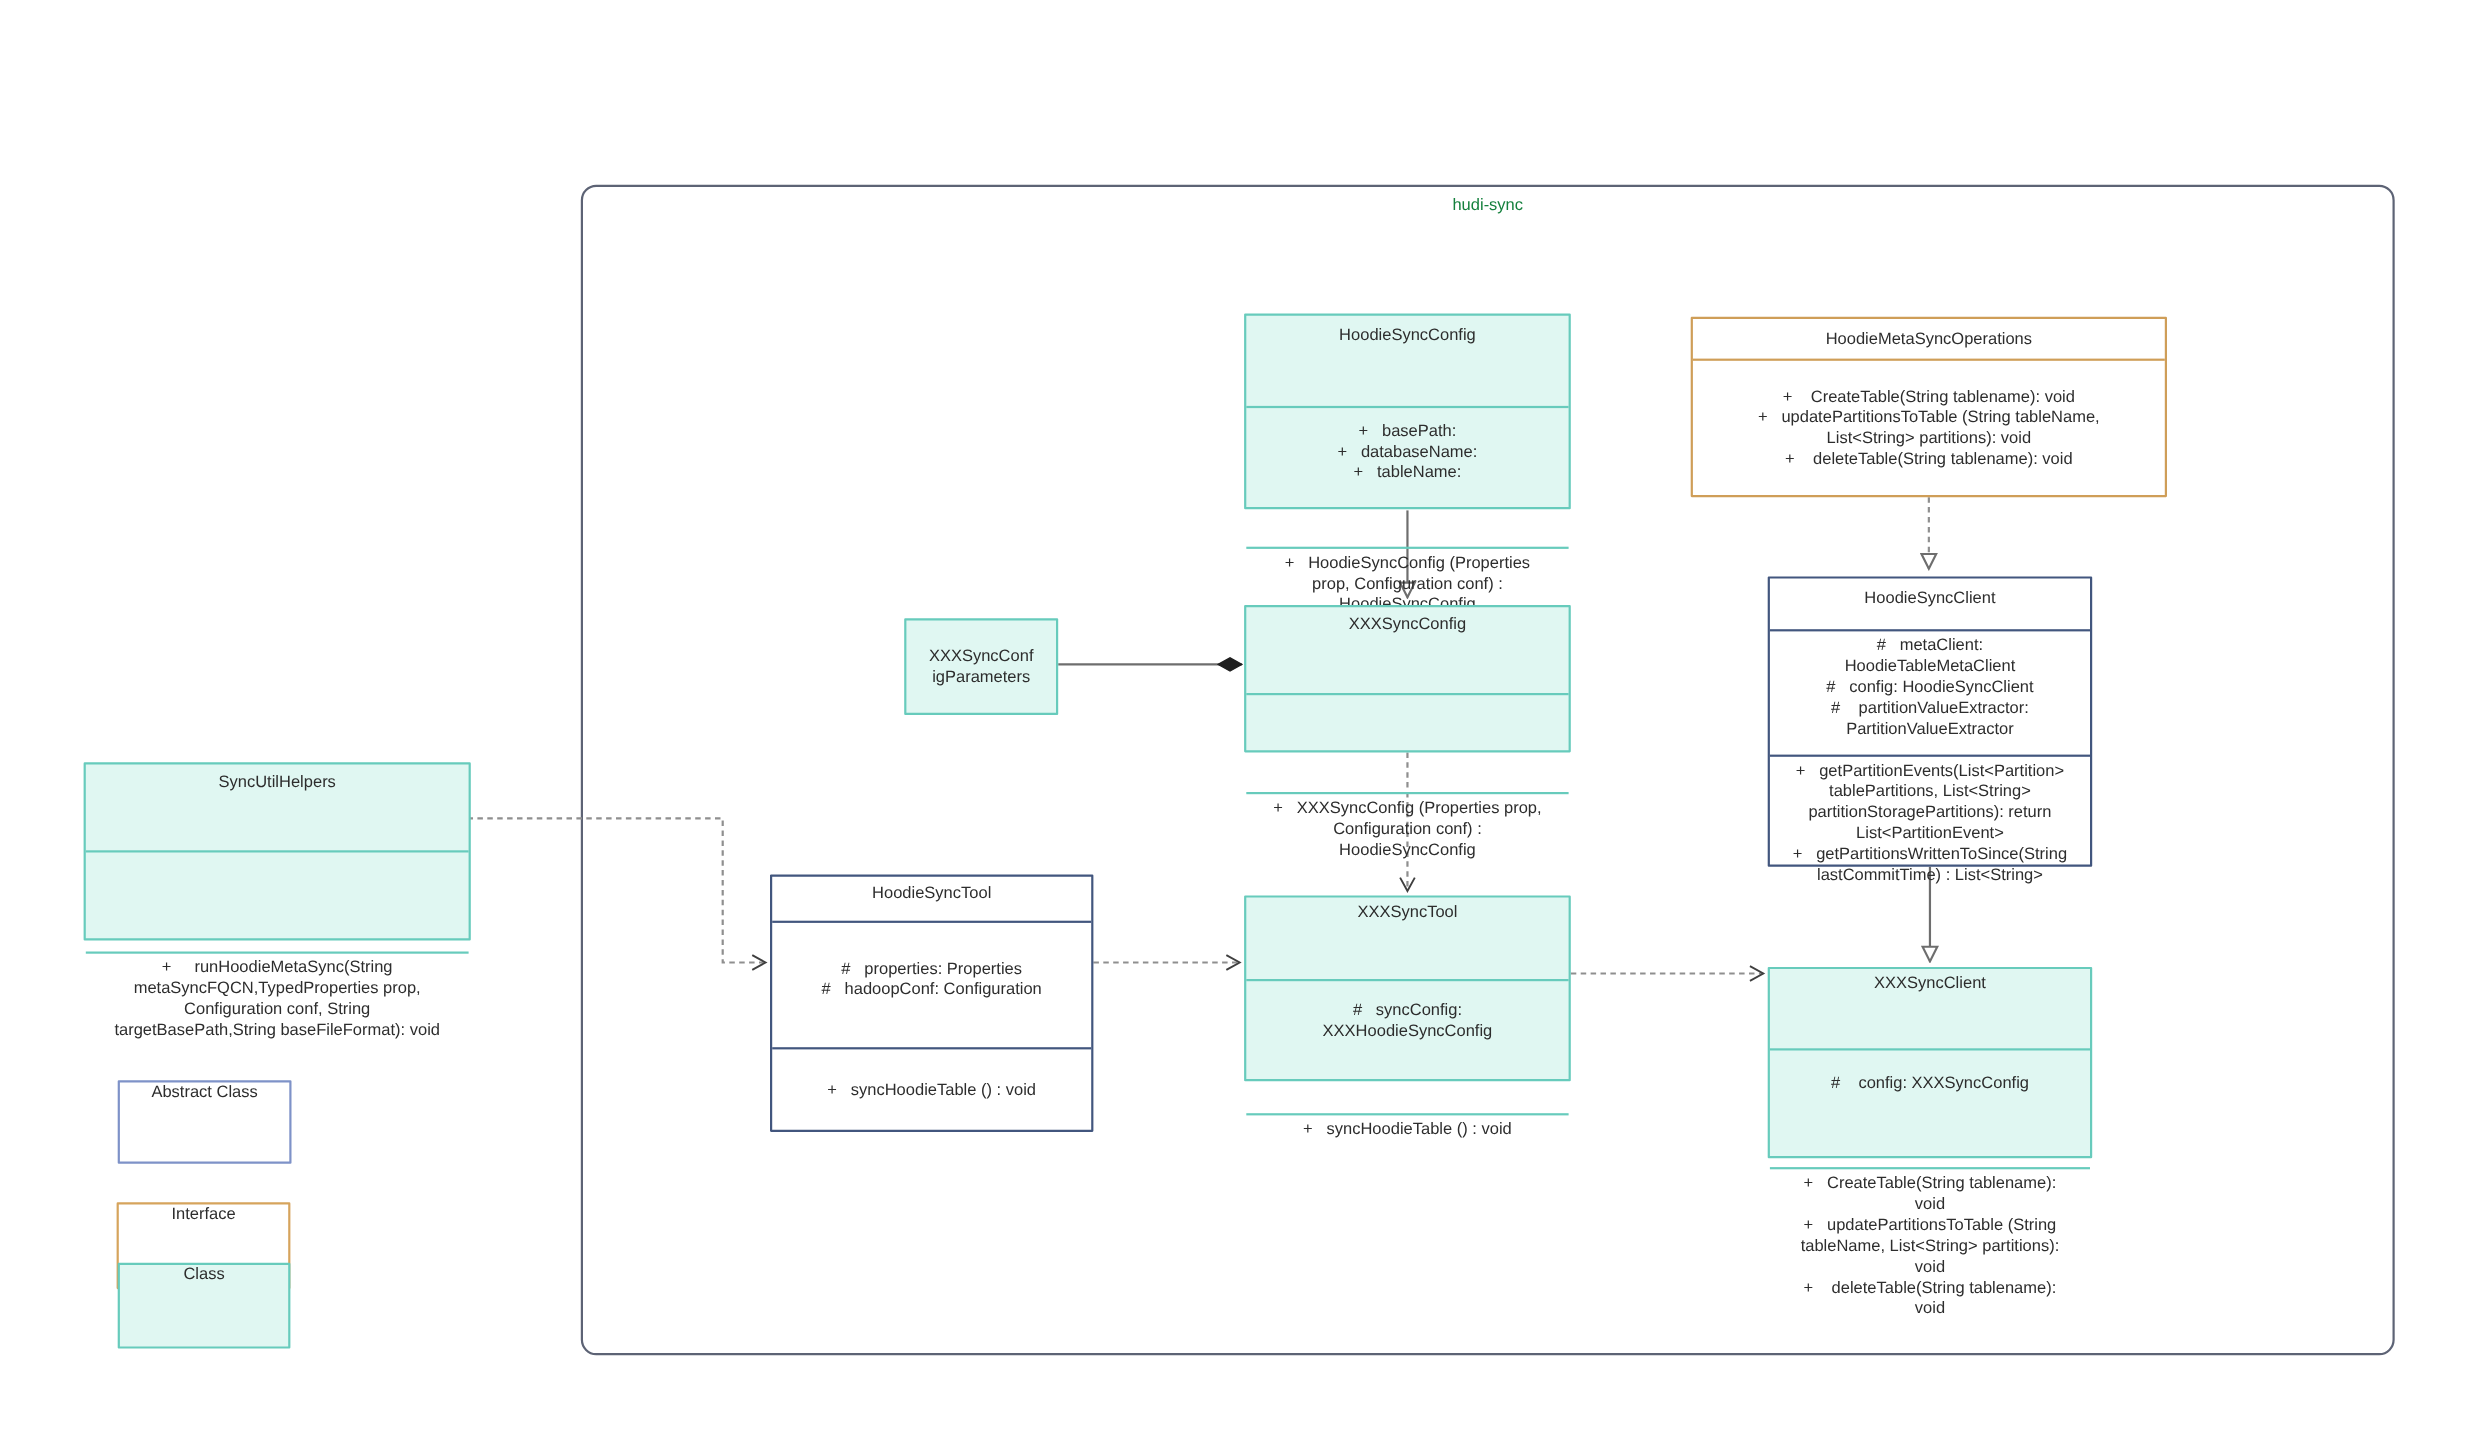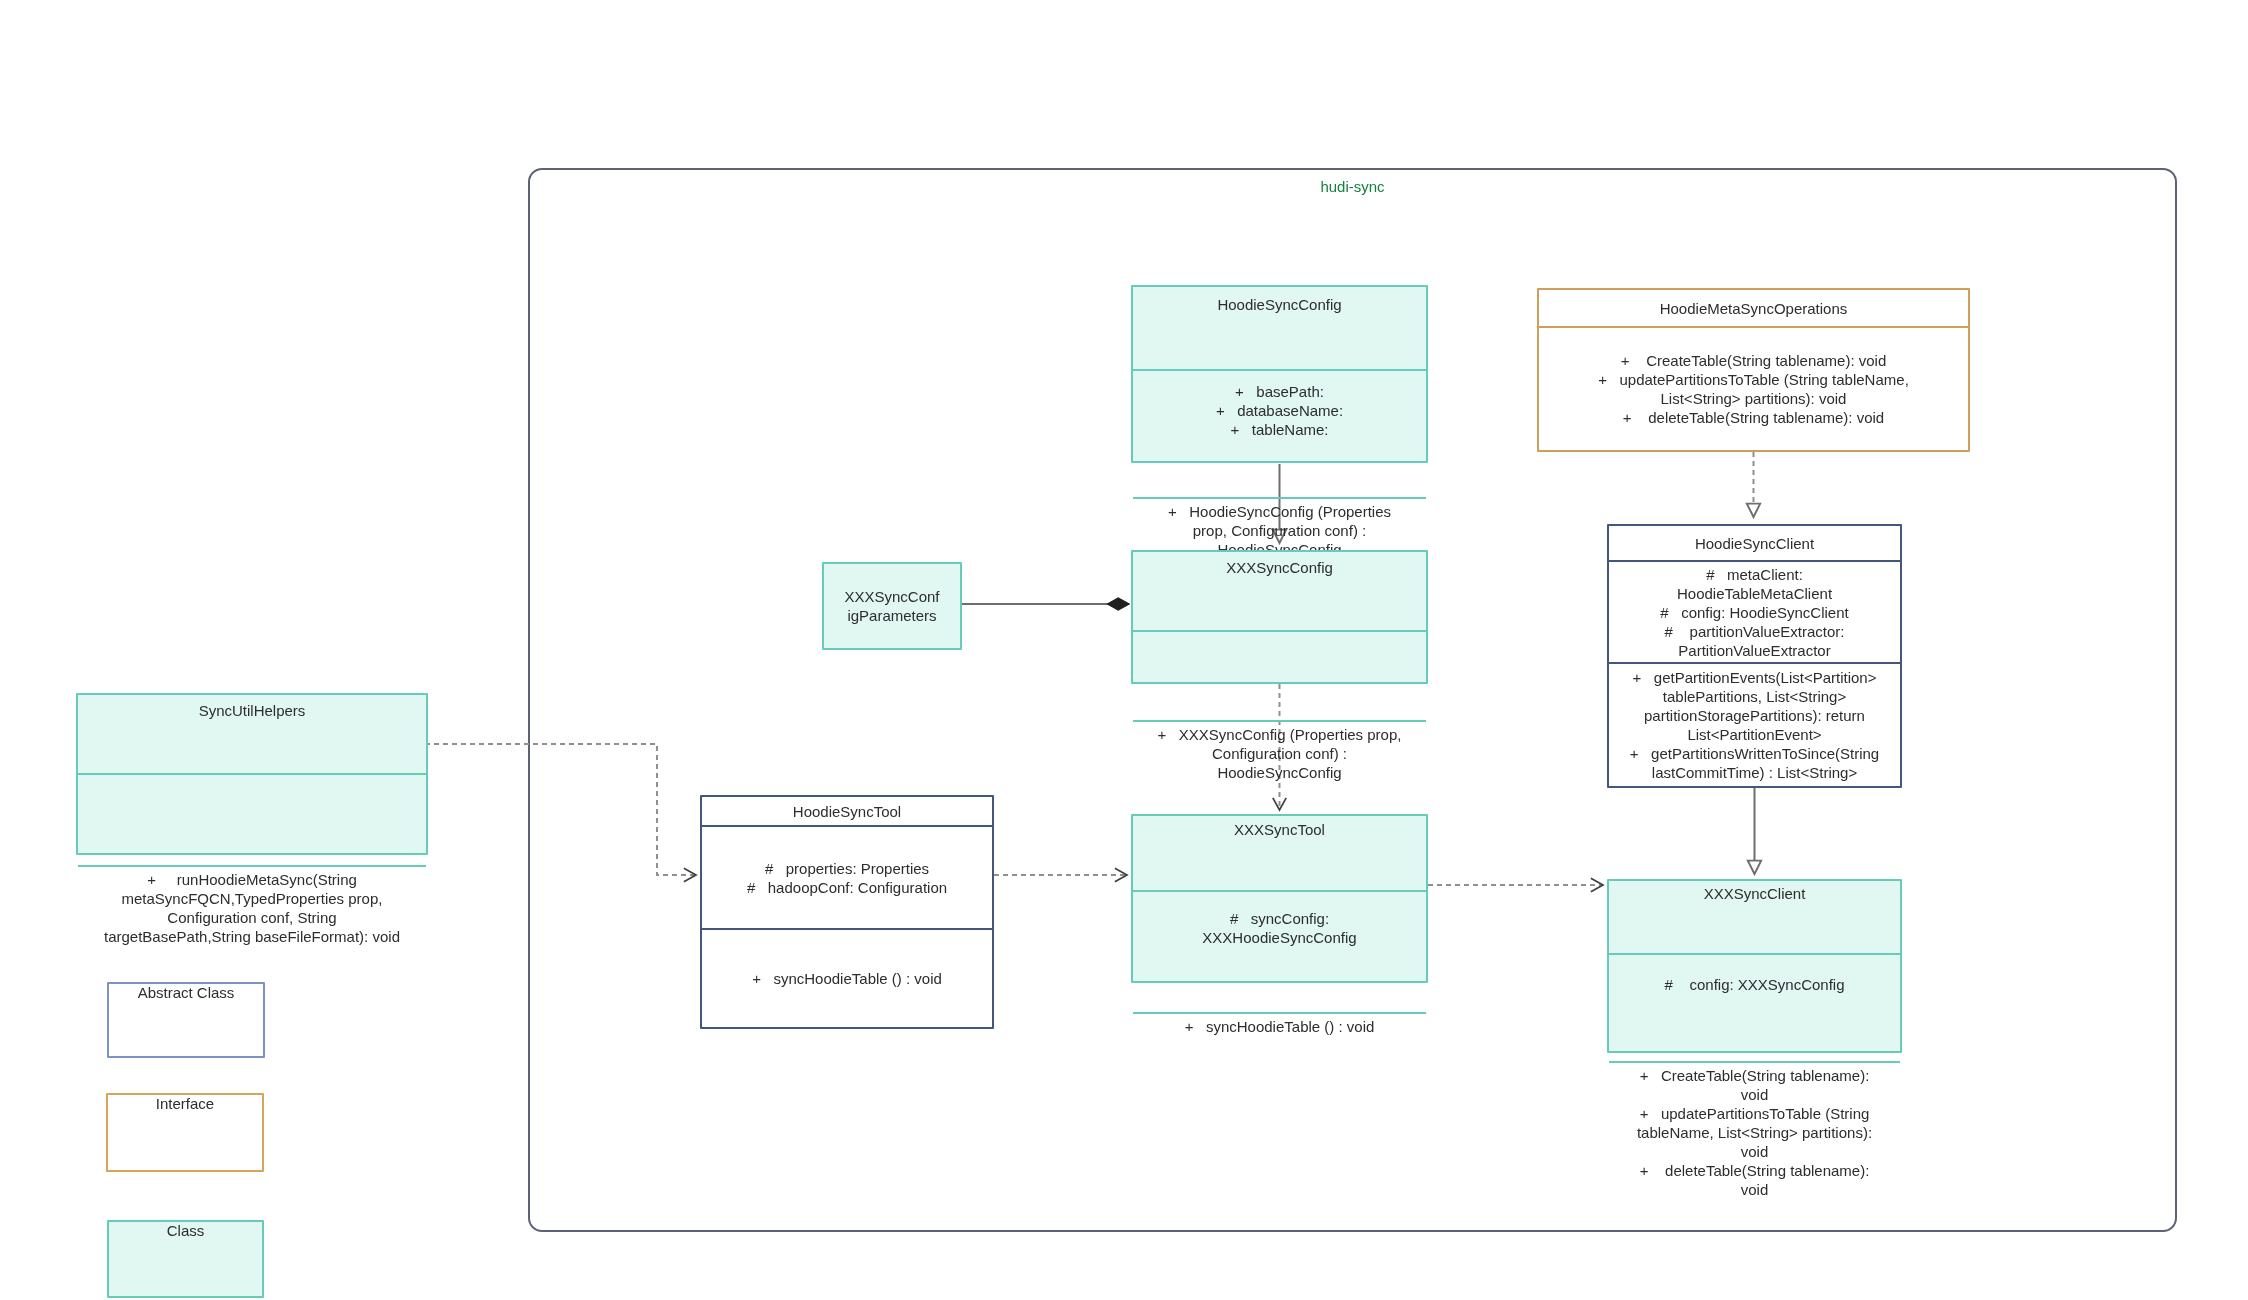--- a/index.html
+++ b/index.html
@@ -22,21 +22,21 @@
     font-size:15px;line-height:19px;text-align:center;border:2px solid;border-radius:1px;
   }
   .uml .sec{
     display:flex;flex-direction:column;justify-content:center;align-items:center;
     box-sizing:border-box;padding:3px 20px;flex:0 0 auto;
   }
   .uml .sec.grow{flex:1 1 auto;}
   .uml .m{white-space:pre-wrap;width:100%;}
   .v-class{background:#e0f7f2;border-color:#67cbbc;}
   .v-class .sec + .sec{border-top:2px solid #67cbbc;margin-top:48px;}
-  .v-abstract{background:#ffffff;border-color:#42567e;}
+  .v-abstract{background:#ffffff;border-color:#42567e;gap:12px;}
   .v-abstract .sec + .sec{border-top:2px solid #42567e;}
   .v-interface{background:#ffffff;border-color:#cf9e58;}
   .v-interface .sec + .sec{border-top:2px solid #cf9e58;}
   .wrapany{overflow-wrap:anywhere;}
   
   .legend-box{
     position:absolute;display:flex;align-items:flex-start;justify-content:center;
     box-sizing:border-box;border:2px solid;font-size:15px;background:#ffffff;border-radius:1px;
   }
   .lg-abstract{border-color:#7e92c8;}
@@ -162,17 +162,17 @@
       <div class="m">+    deleteTable(String tablename): void</div>
     </div>
   </div>
 
   <div class="legend-box lg-abstract" style="left:107px;top:982px;width:158px;height:76px;">
     <span>Abstract Class</span>
   </div>
   <div class="legend-box lg-interface" style="left:106px;top:1093px;width:158px;height:79px;">
     <span>Interface</span>
   </div>
-  <div class="legend-box lg-class" style="left:107px;top:1220px;width:157px;height:78px;">
+  <div class="legend-box lg-class" style="left:107px;top:1148px;width:157px;height:78px;">
     <span>Class</span>
   </div>
 
 </div>
 
 </body></html>

